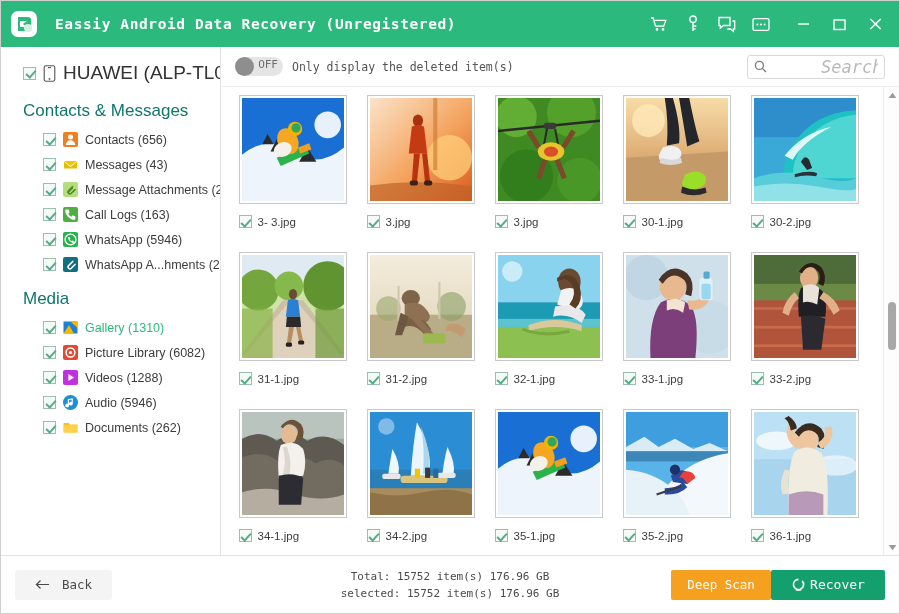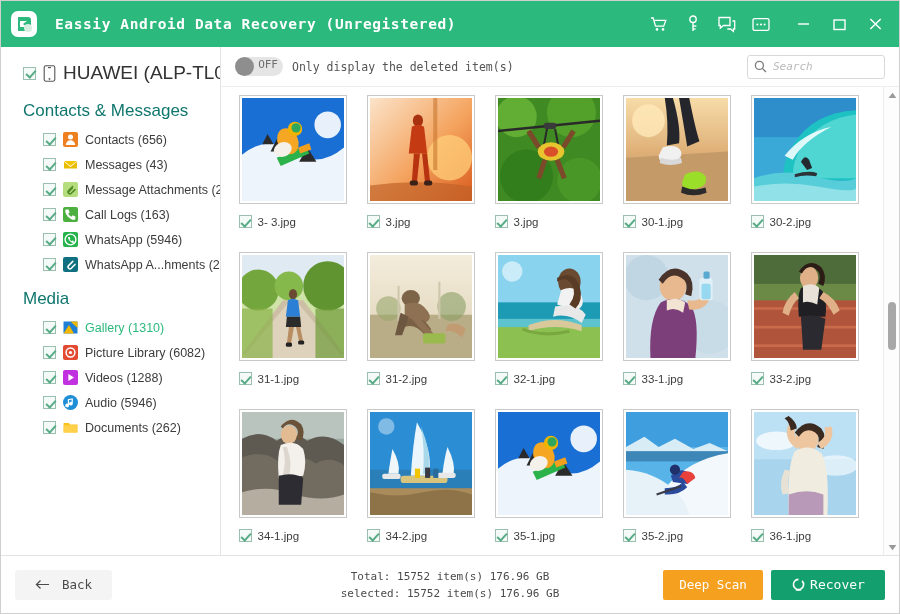--- a/index.html
+++ b/index.html
@@ -167,25 +167,26 @@
     border-radius: 3px;
     display: flex; align-items: center;
     padding: 0 6px;
     gap: 6px;
     background: #fff;
   }
   .search-box svg { flex: 0 0 13px; }
   .search-box input {
     border: none; outline: none;
     font-family: "DejaVu Sans Mono", monospace;
-    font-size: 11px;
+    font-size: 17px;
     font-style: italic;
     color: #333;
     width: 100%;
     background: transparent;
+    margin-left: 48px;
   }
   .search-box input::placeholder { color: #b9b9b9; font-style: italic; }
 
   
   .grid-wrap {
     flex: 1 1 auto;
     position: relative;
     min-height: 0;
     display: flex;
   }
@@ -281,21 +282,21 @@
     left: 50%; transform: translateX(-50%);
     text-align: center;
     font-family: "DejaVu Sans Mono", monospace;
     font-size: 11px;
     color: #4a4a4a;
     line-height: 17px;
     white-space: nowrap;
   }
   .footer-actions {
     margin-left: auto;
-    display: flex; gap: 8px;
+    display: flex; 
   }
   .btn-deep {
     width: 100px; height: 30px;
     background: #f6a020;
     color: #fff; border: none; border-radius: 2px;
     font-family: "DejaVu Sans Mono", monospace;
     font-size: 12.5px;
     cursor: pointer;
     display: flex; align-items: center; justify-content: center;
   }

